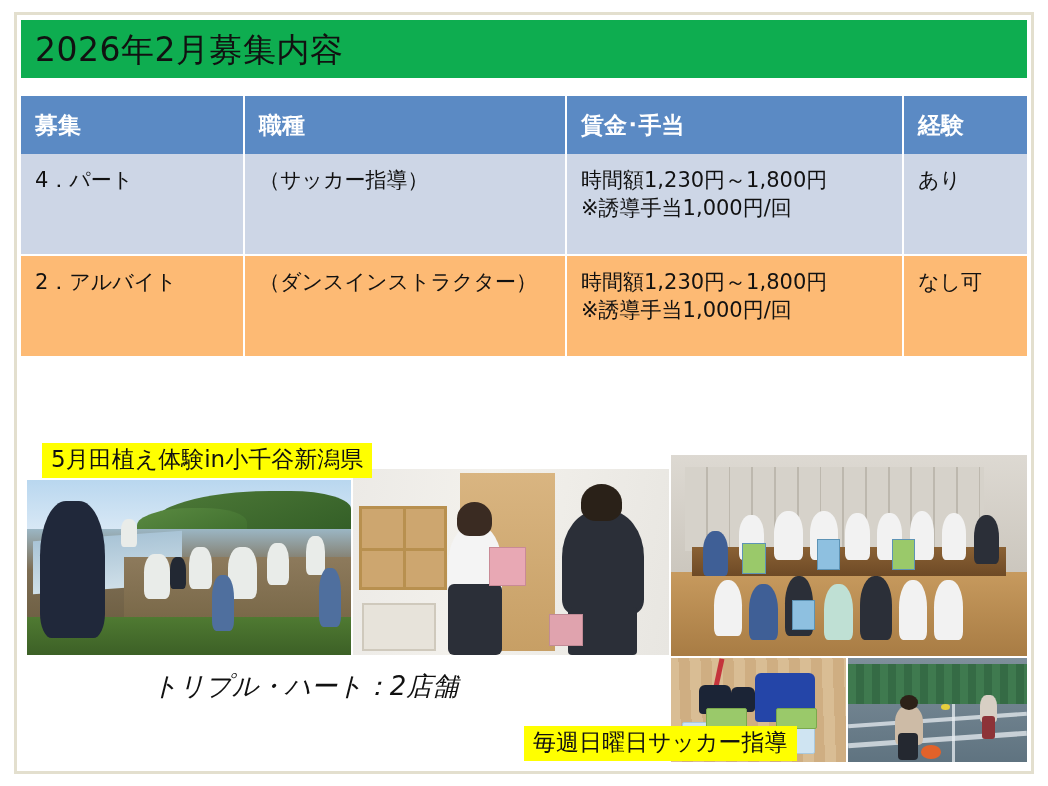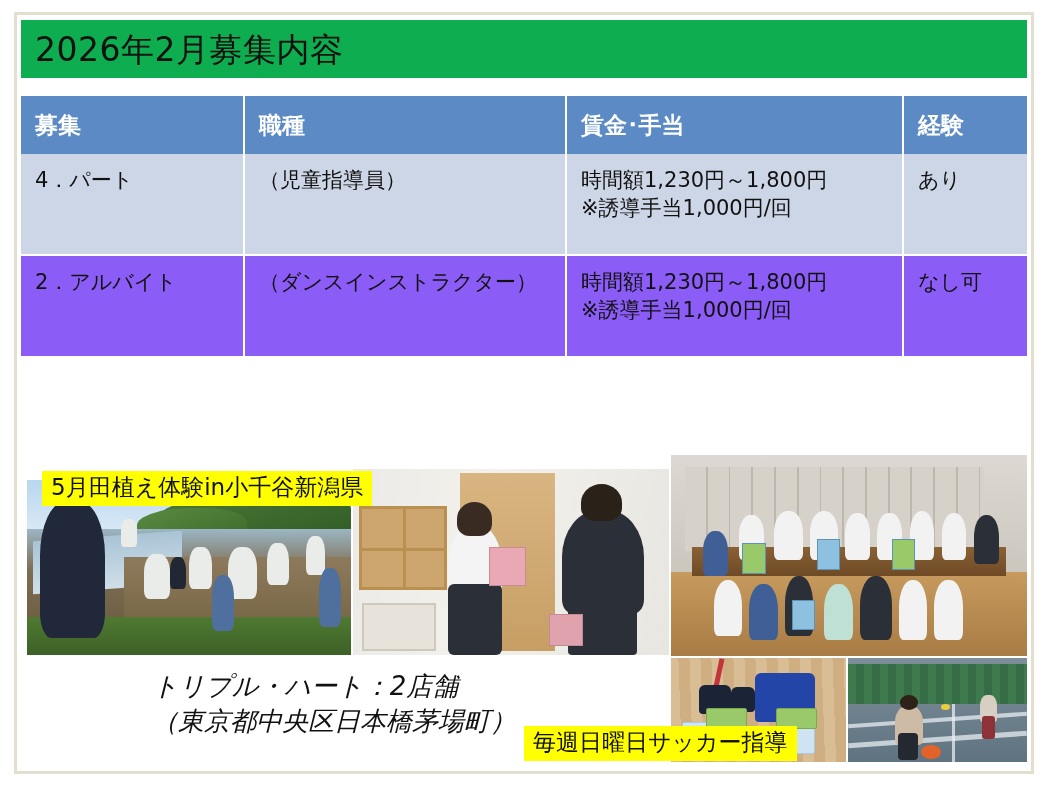--- a/index.html
+++ b/index.html
@@ -52,21 +52,21 @@
   .jobs-table th:last-child{border-right:none;font-family:Liberation Mono, monospace;}
   .jobs-table td{
     font-size:21px;color:#111111;vertical-align:top;
     padding:13px 0 13px 14px;height:74px;
     border-right:2px solid #ffffff;border-bottom:2px solid #ffffff;
     font-family:"DejaVu Sans","Liberation Sans",sans-serif;
     line-height:1.33;
   }
   .jobs-table td:last-child{border-right:none;}
   .jobs-table tr.row-odd td{background:#cdd6e6;}
-  .jobs-table tr.row-even td{background:#8b5cf6;}
+  .jobs-table tr.row-even td{background:#fdba74;}
   .cell-line{display:block;white-space:nowrap;}
   
   .photos{position:absolute;left:21px;top:455px;width:1006px;height:200px;}
   .photo{position:absolute;overflow:hidden;}
   .ph-rice{left:6px;top:25px;width:324px;height:175px;}
   .ph-meeting{left:332px;top:14px;width:316px;height:186px;}
   .ph-festival{left:650px;top:0px;width:356px;height:201px;}
   .ph-shirts{left:650px;top:203px;width:175px;height:104px;}
   .ph-soccer{left:827px;top:203px;width:179px;height:104px;}
   
@@ -125,21 +125,21 @@
     background:repeating-linear-gradient(90deg,#3f7a4f 0 8px,#356b45 8px 16px);}
   .court-line{position:absolute;background:#e8eef2;opacity:.75;}
   .kid{position:absolute;background:#cdbba6;border-radius:40% 40% 15% 15%;}
   .ball{position:absolute;border-radius:50%;background:#e2622a;}
   
   .caption{
     position:absolute;background:#ffff00;color:#111111;
     font-size:23px;line-height:1;padding:5px 9px 7px 9px;white-space:nowrap;
     font-family:"DejaVu Sans","Liberation Sans",sans-serif;
   }
-  .cap-rice{left:42px;top:443px;margin-top:28px;}
+  .cap-rice{left:42px;top:443px;}
   .cap-festival{left:676px;top:443px;}
   .cap-soccer{left:524px;top:726px;}
   
   .footer{position:absolute;left:28px;top:663px;width:520px;height:100px;}
   .logo{position:absolute;left:0;top:0;width:112px;height:92px;}
   .logo svg{display:block;}
   .footer-text{
     position:absolute;left:124px;top:6px;
     font-size:26px;color:#111111;line-height:1.36;white-space:nowrap;
     font-family:"DejaVu Sans","Liberation Sans",sans-serif;
@@ -167,21 +167,21 @@
       <tr>
         <th>募集</th>
         <th>職種</th>
         <th>賃金･手当</th>
         <th>経験</th>
       </tr>
     </thead>
     <tbody>
       <tr class="row-odd">
         <td>4．パート</td>
-        <td>（児童指導員）</td>
+        <td>（サッカー指導）</td>
         <td>
           <span class="cell-line">時間額1,230円～1,800円</span>
           <span class="cell-line">※誘導手当1,000円/回</span>
         </td>
         <td>あり</td>
       </tr>
       <tr class="row-even">
         <td>2．アルバイト</td>
         <td>（ダンスインストラクター）</td>
         <td>
@@ -286,16 +286,15 @@
       <div class="ball" style="left:52%;top:44%;width:5%;height:6%;background:#e5cf3c;"></div>
     </div>
   </div>
 
   <div class="caption cap-rice">5月田植え体験in小千谷新潟県</div>
   <div class="caption cap-soccer">毎週日曜日サッカー指導</div>
 
   <div class="footer">
     <div class="footer-text">
       <span>トリプル・ハート：2店舗</span>
-      <span>（東京都中央区日本橋茅場町）</span>
     </div>
   </div>
 </div>
 
 </body></html>

